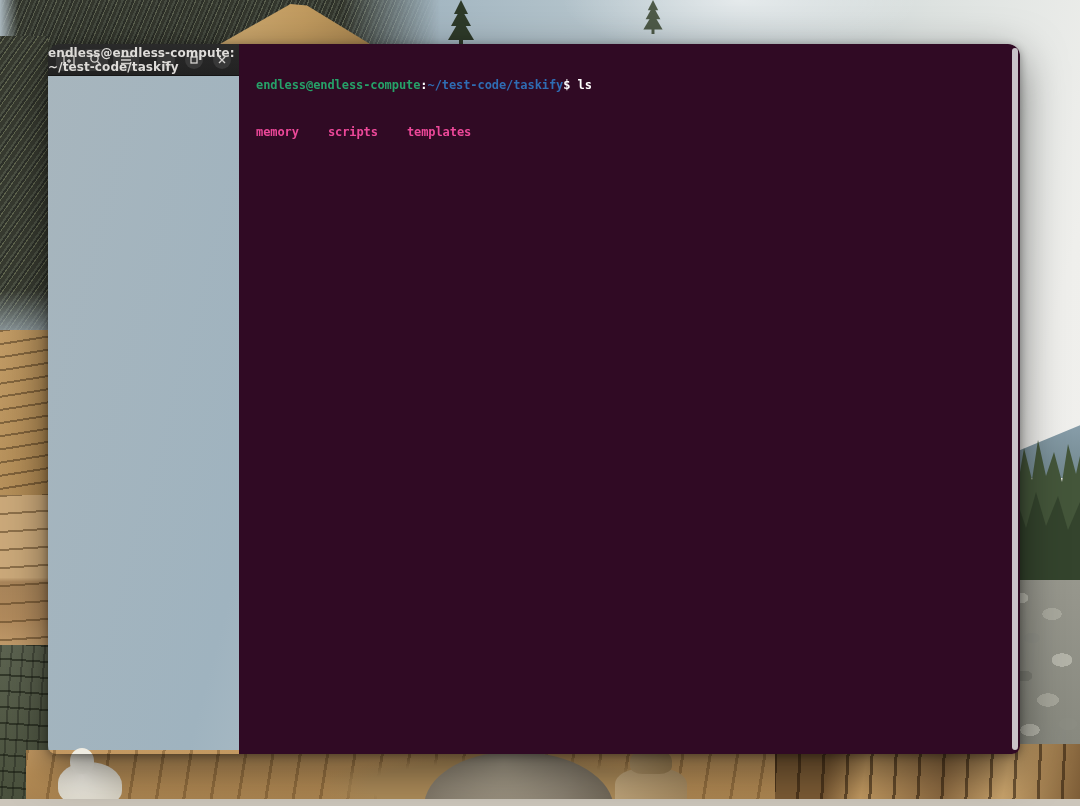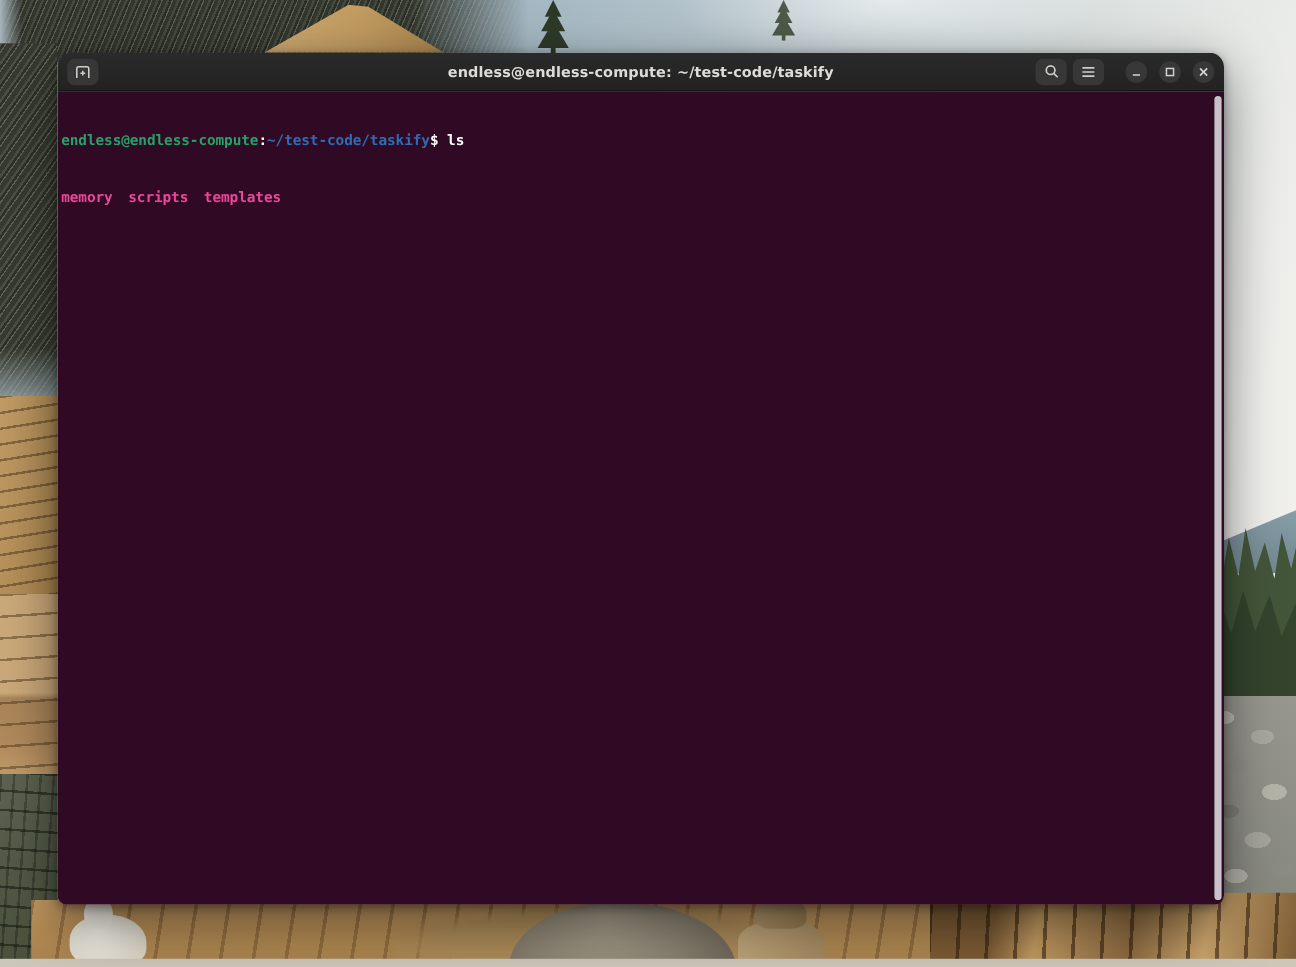--- a/index.html
+++ b/index.html
@@ -136,21 +136,21 @@
     border-radius: 50% 50% 45% 45%;
     background: #efece2;
   }
 
   
   .terminal-window {
     position: absolute;
     left: 48px; top: 44px; width: 972px; height: 710px;
     border-radius: 12px 12px 8px 8px;
     box-shadow: 0 14px 44px rgba(0,0,0,.5), 0 2px 8px rgba(0,0,0,.35);
-    display: flex; flex-direction: column;
+    display: flex; flex-direction: row;
     overflow: hidden;
   }
   .titlebar {
     height: 32px; flex: 0 0 32px;
     background: linear-gradient(180deg, #2a2a2a, #222222);
     border-bottom: 1px solid #151515;
     position: relative;
     display: flex; align-items: center;
     padding: 0 8px;
   }
@@ -177,33 +177,33 @@
   .titlebar-right {
     margin-left: auto;
     display: flex; align-items: center; gap: 10px;
   }
   .titlebar-right .group { display: flex; gap: 5px; margin-right: 8px; }
   .tb-btn svg { display: block; }
 
   .terminal-body {
     flex: 1; position: relative;
     background: #300a24;
-    padding: 3px 10px 0 3px;
+    padding: 3px 10px 0 17px;
     font-family: "DejaVu Sans Mono", "Liberation Mono", monospace;
     font-size: 12px; font-weight: bold; line-height: 15.6px;
     letter-spacing: -0.08px;
     white-space: pre;
     cursor: text;
   }
   .t-line { height: 15.6px; }
   .c-user { color: #26a269; }
   .c-plain { color: #ffffff; }
   .c-path { color: #2f6cb3; }
   .c-dir { color: #ec4899; }
-  .c-dir + .c-dir { margin-left: 13px; }
+  .c-dir + .c-dir { margin-left: 29px; }
   .c-cmd { color: #ffffff; margin-left: 7.2px; }
   .cursor-block {
     display: inline-block; width: 7px; height: 14px;
     background: #ffffff; margin-left: 7.2px;
     vertical-align: -2px;
   }
   .terminal-scrollbar {
     position: absolute; right: 2px; top: 4px; bottom: 4px; width: 6px;
     border-radius: 3px;
     background: #c8c2c8;

